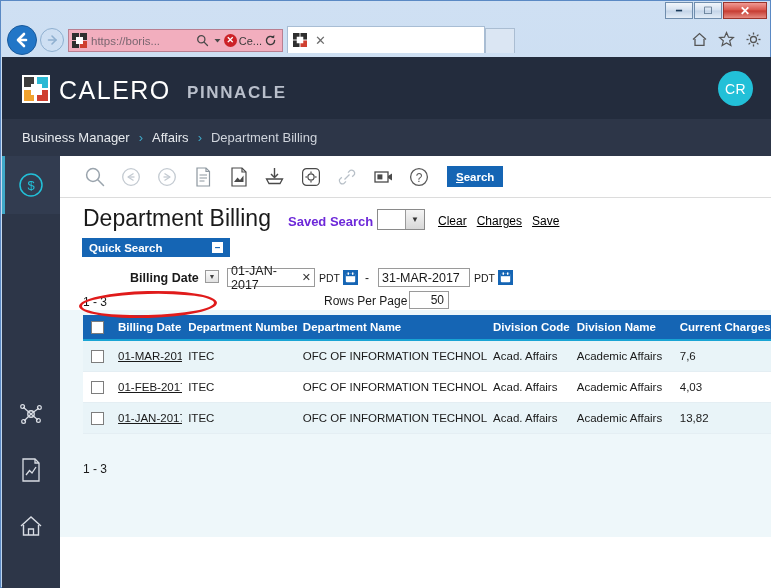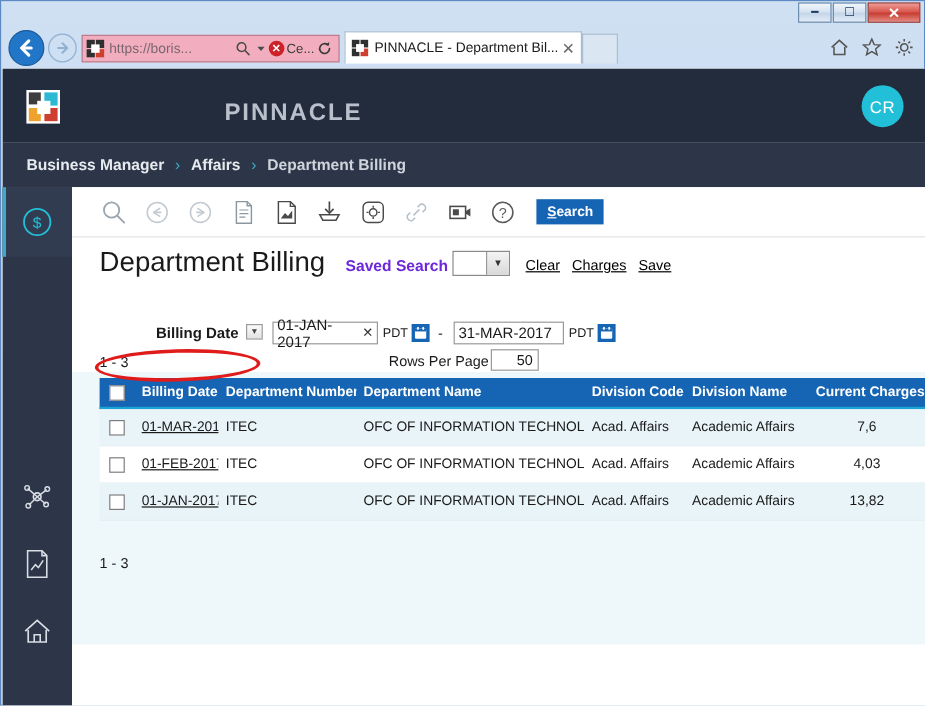--- a/index.html
+++ b/index.html
@@ -119,37 +119,37 @@
   .lm-b { position: absolute; left: 15px; top: 2px; width: 11px; height: 11px; background: #2bb9d4; }
   .lm-c { position: absolute; left: 2px; top: 15px; width: 10px; height: 11px; background: #f0a22e; }
   .lm-d { position: absolute; left: 15px; top: 15px; width: 11px; height: 11px; background: #cf3f30; }
   .lm-e { position: absolute; left: 9px; top: 9px; width: 11px; height: 11px; background: #ffffff; }
   .brand {
     position: absolute; left: 57px; top: 19px;
     font-size: 25px; color: #ffffff; letter-spacing: 1.5px; font-weight: 400;
   }
   .brand-sub {
     position: absolute; left: 185px; top: 26px;
-    font-size: 20px; color: #b9bfcb; letter-spacing: 1.6px; font-weight: bold;
+    font-size: 17px; color: #b9bfcb; letter-spacing: 1.6px; font-weight: bold;
   }
   .avatar {
     position: absolute; right: 18px; top: 14px;
     width: 35px; height: 35px; border-radius: 50%;
     background: #22c0d8; color: #ffffff;
     display: flex; align-items: center; justify-content: center;
     font-size: 14px; letter-spacing: 0.5px;
   }
 
   
   .crumb-band {
     position: absolute; left: 0; top: 62px; width: 769px; height: 37px;
     background: #2d3648;
     display: flex; align-items: center; padding-left: 20px; gap: 9px;
   }
-  .crumb { font-size: 13px; color: #e7eaee; font-weight: bold; }
+  .crumb { font-size: 13px; color: #e7eaee; }
   .crumb.muted { color: #cfd4dc; }
   .crumb-sep { font-size: 13px; color: #3fa9c9; }
 
   
   .rail {
     position: absolute; left: 0; top: 99px; width: 58px; height: 432px;
     background: #2d3648;
   }
   .rail-active {
     position: absolute; left: 0; top: 0; width: 58px; height: 58px;
@@ -282,21 +282,21 @@
   .grid-row.alt { background: #e9f4f8; }
   .grid-row.plain { background: #ffffff; }
   .gr-chk { width: 30px; display: flex; align-items: center; justify-content: center; }
   .gr-cell { padding: 0 6px; white-space: nowrap; overflow: hidden; }
   .gr-cell a { color: #1a1a1a; text-decoration: underline; }
   .c-date { width: 72px; }
   .c-dept { width: 118px; }
   .c-name { width: 196px; }
   .c-divc { width: 86px; }
   .c-divn { width: 106px; }
-  .c-chg { width: 100px; text-align: center; }
+  .c-chg { width: 100px; text-align: left; }
   .count-bot { position: absolute; left: 23px; top: 264px; font-size: 12px; color: #1a1a1a; }
 
   .pane-bg {
     position: absolute; left: 0; top: 112px; width: 711px; height: 227px;
     background: #eef7fa;
   }
 
   
   .annot {
     position: absolute; left: 78px; top: 290px;
@@ -372,21 +372,20 @@
     <div class="tab">
       <span class="site-icon">
         <svg width="14" height="14" viewBox="0 0 15 15">
           <rect x="0" y="0" width="7" height="7" fill="#2f2f2f"></rect>
           <rect x="8" y="0" width="7" height="7" fill="#2f2f2f"></rect>
           <rect x="0" y="8" width="7" height="7" fill="#2f2f2f"></rect>
           <rect x="8" y="8" width="7" height="7" fill="#cf3f30"></rect>
           <rect x="4" y="4" width="7" height="7" fill="#ffffff"></rect>
         </svg>
       </span>
-      <span class="tab-title">PINNACLE - Department Bil...</span>
       <span class="tab-close">✕</span>
     </div>
     <div class="tab-stub"></div>
 
     <div class="chrome-right">
       <span>
         <svg width="17" height="17" viewBox="0 0 17 17">
           <path d="M2 8.5 L8.5 2.6 L15 8.5" stroke="#555" stroke-width="1.3" fill="none"></path>
           <path d="M4 8 V14.4 H13 V8" stroke="#555" stroke-width="1.3" fill="none"></path>
         </svg>
@@ -417,20 +416,21 @@
   <div class="viewport">
 
     <div class="app-header">
       <div class="logo-mark">
         <div class="lm-a"></div>
           <div class="lm-b"></div>
           <div class="lm-c"></div>
         <div class="lm-d"></div>
           <div class="lm-e"></div>
       </div>
+      <div class="brand">CALERO</div>
       <div class="brand-sub">PINNACLE</div>
       <div class="avatar">CR</div>
     </div>
 
     <div class="crumb-band">
       <span class="crumb">Business Manager</span>
       <span class="crumb-sep">›</span>
       <span class="crumb">Affairs</span>
       <span class="crumb-sep">›</span>
       <span class="crumb muted">Department Billing</span>
@@ -570,20 +570,24 @@
         <span style="font-size:12px;padding:0 3px;line-height:19px;"></span>
         <span class="sel-arrow">▼</span>
       </div>
 
       <div class="ss-links">
         <a href="#">Clear</a>
         <a href="#">Charges</a>
         <a href="#">Save</a>
       </div>
 
+      <div class="quick-search">
+        <span>Quick Search</span>
+        <span class="qs-toggle">–</span>
+      </div>
 
       <div class="field-label" style="left:70px;top:73px;">Billing Date</div>
       <div class="dd-chip" style="left:145px;top:72px;">▼</div>
       <div class="txt-input" style="left:167px;top:70px;width:88px;">
         <span>01-JAN-2017</span>
         <span class="inp-clear">✕</span>
       </div>
       <div class="unit-lbl" style="left:259px;top:74px;">PDT</div>
       <div class="cal-btn" style="left:283px;top:72px;">
         <svg width="11" height="11" viewBox="0 0 11 11">

